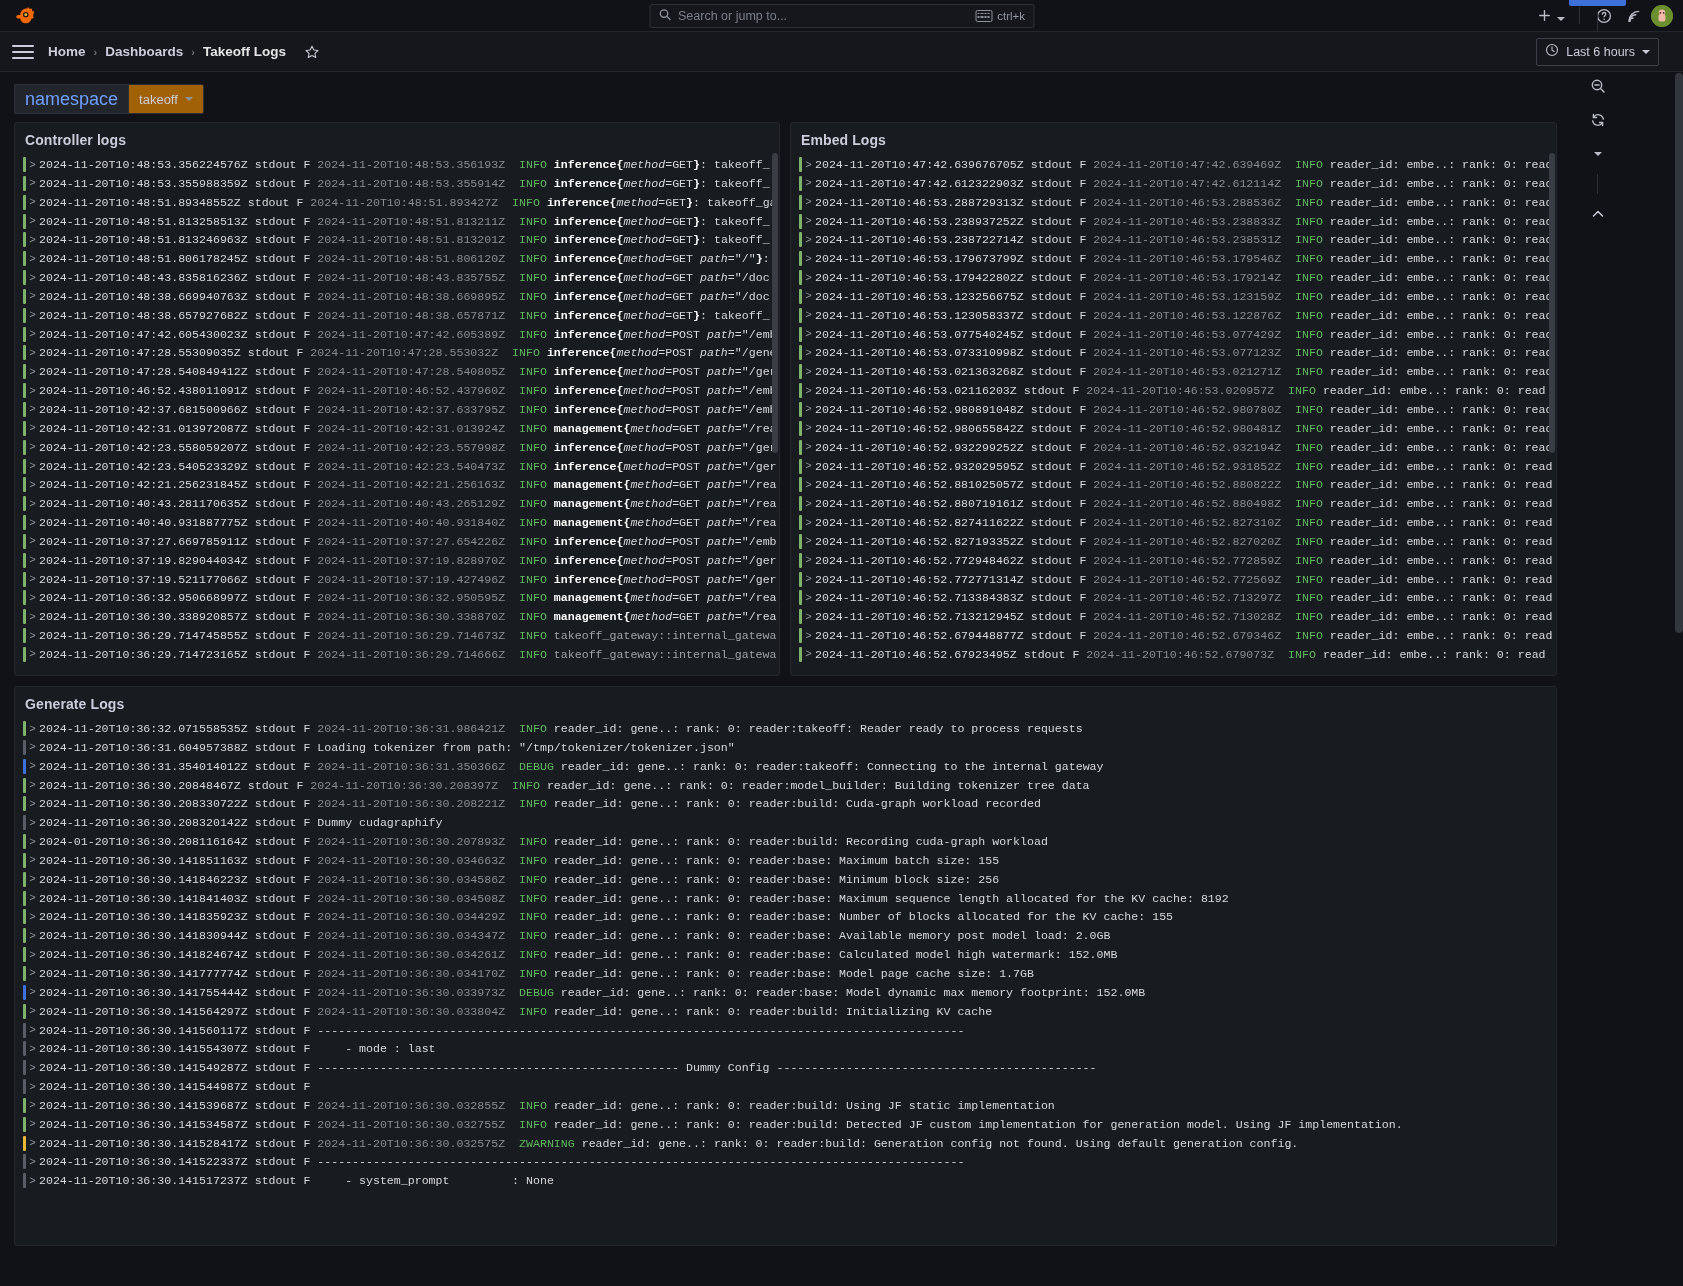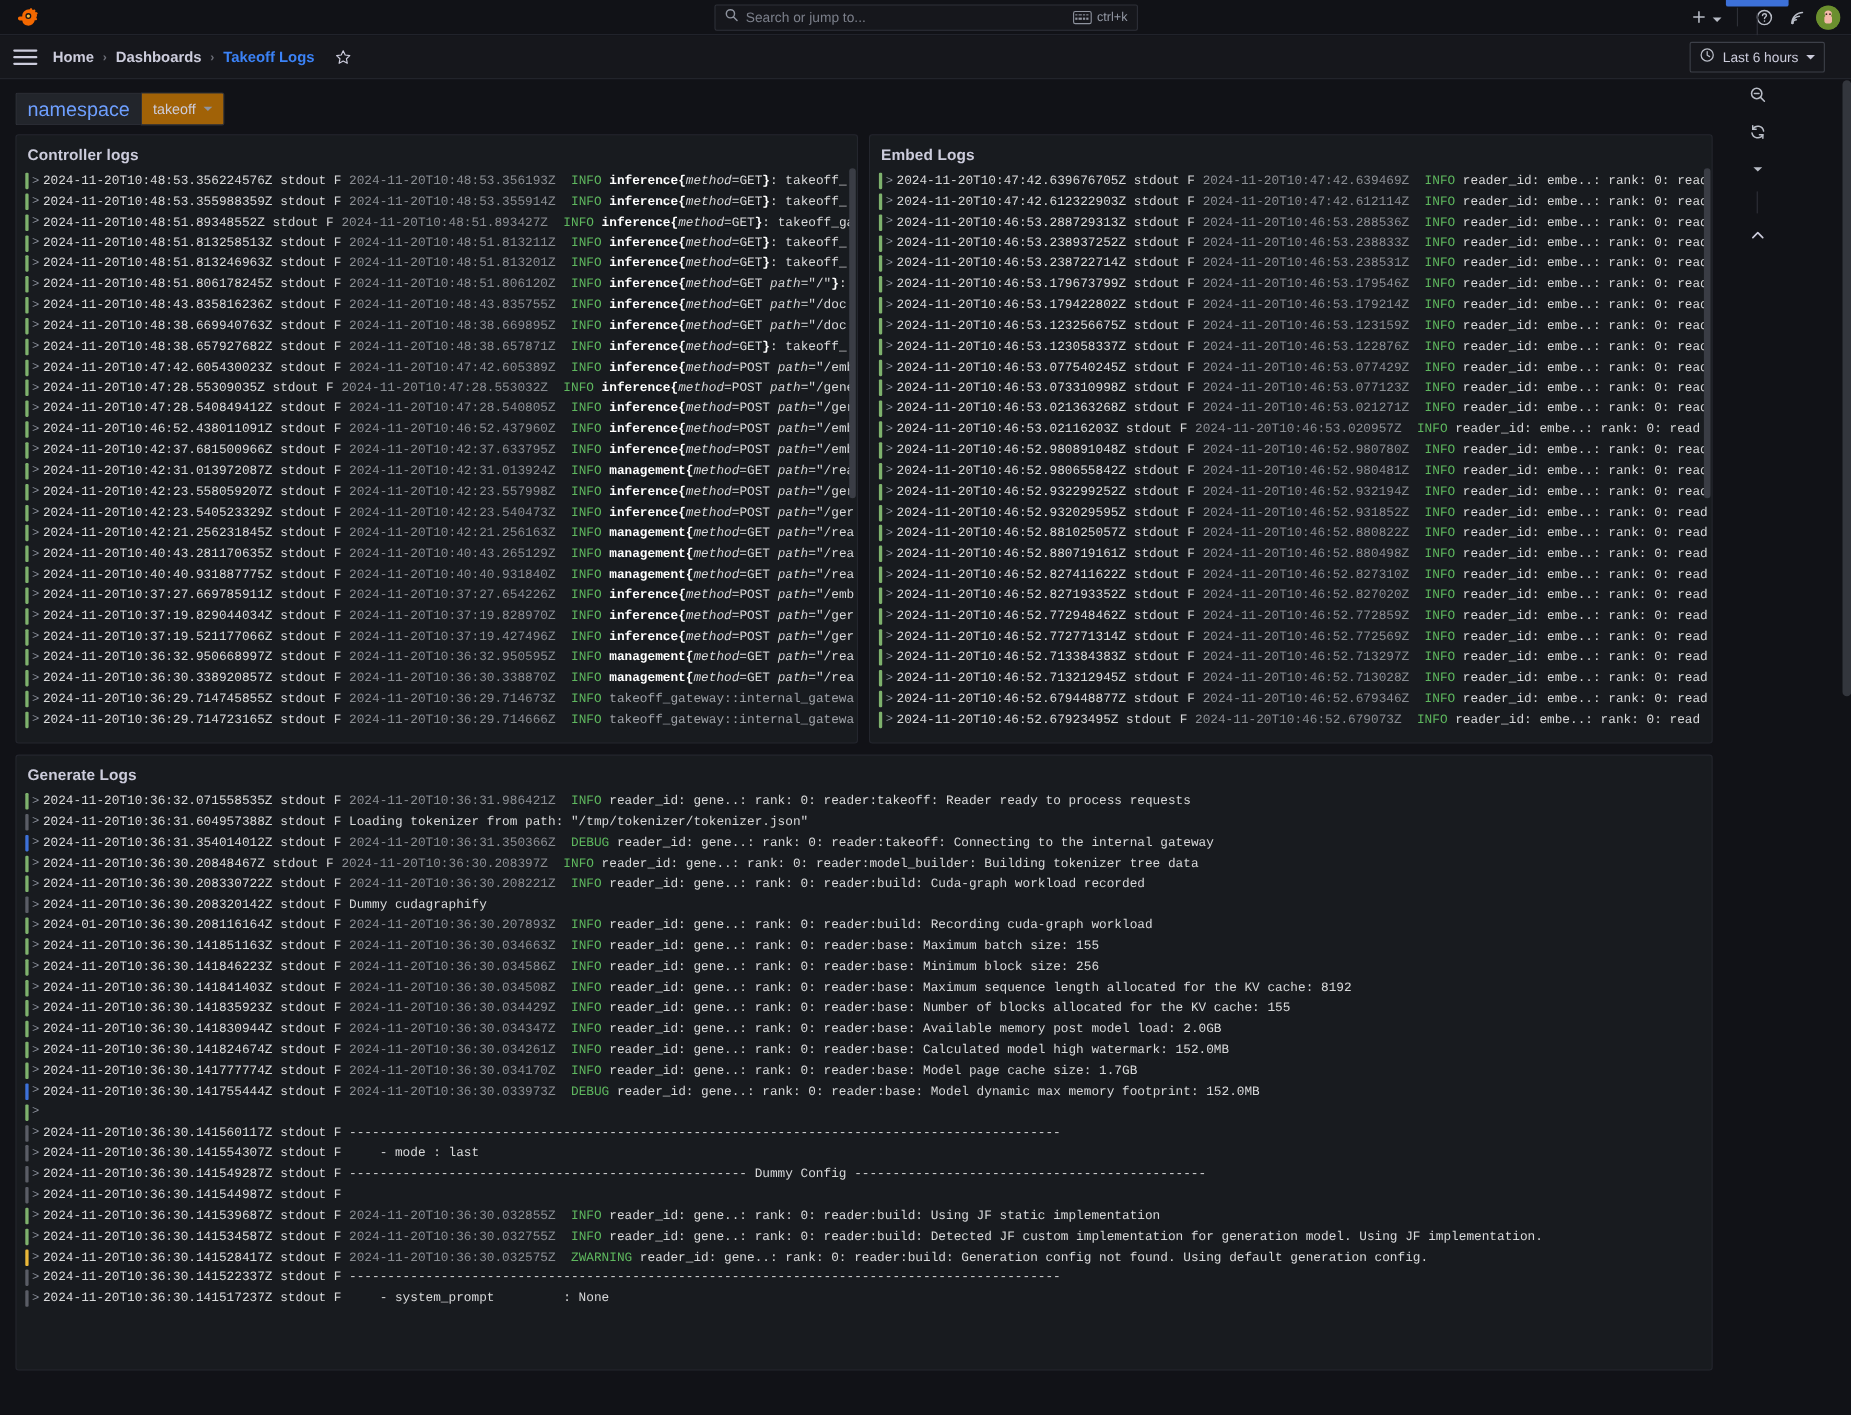--- a/index.html
+++ b/index.html
@@ -58,21 +58,21 @@
     border-bottom:1px solid #24262e;
     display:flex; align-items:center;
     padding: 0 10px 0 12px;
     position:relative;
   }
   .hamburger { width:22px;height:22px;display:flex;flex-direction:column;justify-content:center;gap:4px;cursor:pointer; margin-right:14px;}
   .hamburger span { display:block; height:2px; background:#ccccdc; border-radius:1px;}
   .crumbs { display:flex; align-items:center; gap:8px; font-size:13.5px;font-weight:bold;}
   .crumbs a { color:#ccccdc; text-decoration:none; cursor:pointer;}
   .crumbs .sep { color:#6e7079; font-size:11px;}
-  .crumbs .cur { color:#3b82f6; }
+  .crumbs .cur { color:#e5e5e5; }
   .star { margin-left:10px; color:#ccccdc; cursor:pointer; display:flex; }
   .crumb-right { position:absolute; right:24px; display:flex; align-items:center; gap:6px;flex-direction:column;}
   .cb-icon-btn {
     width:30px;height:28px;display:flex;align-items:center;justify-content:center;
     color:#ccccdc; border-radius:2px; cursor:pointer;
   }
   .btn-outline {
     height:28px; padding: 0 9px; border:1px solid #3d4049; border-radius:2px;
     background:transparent; color:#ccccdc; font-size:12.5px;
     display:flex;align-items:center;gap:6px;cursor:pointer;
@@ -681,20 +681,21 @@
             <span class="ltxt"><span class="t-white">2024-11-20T10:36:30.141777774Z stdout F </span><span class="t-dim">2024-11-20T10:36:30.034170Z</span><span class="t-green">  INFO </span><span class="t-white">reader_id: gene..: rank: 0: reader:base: Model page cache size: 1.7GB</span></span>
           </div>
           <div class="logline">
             <span class="lvlbar lvl-debug"></span>
             <span class="caret">&gt;</span>
             <span class="ltxt"><span class="t-white">2024-11-20T10:36:30.141755444Z stdout F </span><span class="t-dim">2024-11-20T10:36:30.033973Z</span><span class="t-green">  DEBUG </span><span class="t-white">reader_id: gene..: rank: 0: reader:base: Model dynamic max memory footprint: 152.0MB</span></span>
           </div>
           <div class="logline">
             <span class="lvlbar lvl-info"></span>
             <span class="caret">&gt;</span>
+            <span class="ltxt"><span class="t-white">2024-11-20T10:36:30.141564297Z stdout F </span><span class="t-dim">2024-11-20T10:36:30.033804Z</span><span class="t-green">  INFO </span><span class="t-white">reader_id: gene..: rank: 0: reader:build: Initializing KV cache</span></span>
           </div>
           <div class="logline">
             <span class="lvlbar lvl-none"></span>
             <span class="caret">&gt;</span>
             <span class="ltxt"><span class="t-white">2024-11-20T10:36:30.141560117Z stdout F </span><span class="t-white">---------------------------------------------------------------------------------------------</span></span>
           </div>
           <div class="logline">
             <span class="lvlbar lvl-none"></span>
             <span class="caret">&gt;</span>
             <span class="ltxt"><span class="t-white">2024-11-20T10:36:30.141554307Z stdout F </span><span class="t-white">    - mode : last</span></span>

